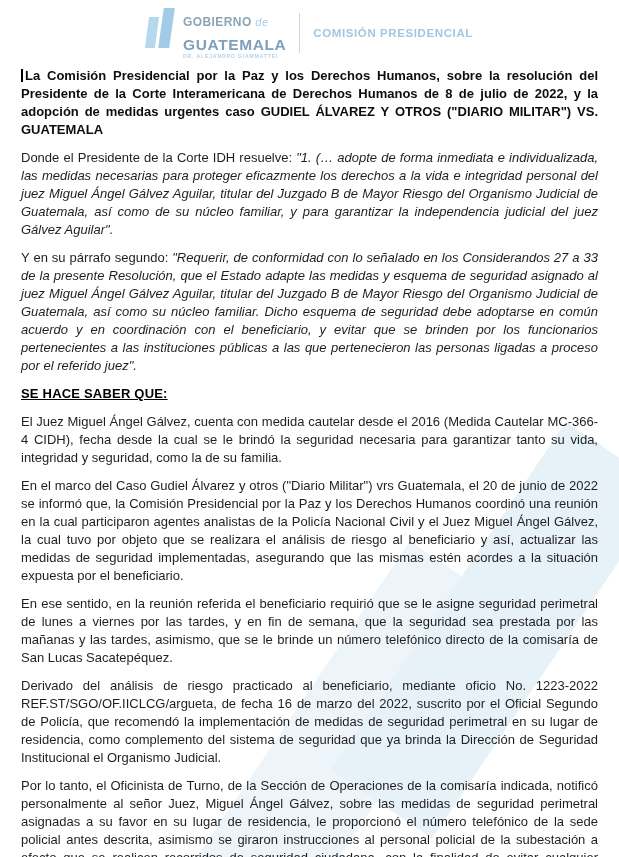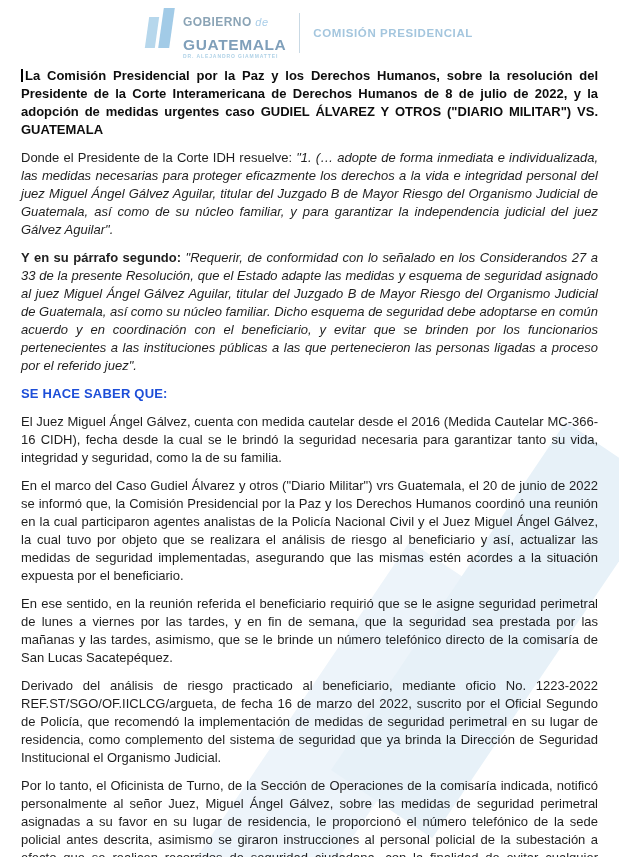--- a/index.html
+++ b/index.html
@@ -42,23 +42,23 @@
     font-size:11.5px; font-weight:bold; color:#a4c6de;
     letter-spacing:0.6px; line-height:15px; text-align:center;
   }
 
   
   .content { position:relative; z-index:1; padding:9px 21px 0 21px; }
   .content p { margin:0 0 10px 0; text-align:justify; font-size:13px; line-height:18px; }
   .doc-title { font-weight:bold; color:#0d0d0d; }
   .caret { display:inline-block; width:2px; height:13px; background:#000;
            margin-right:2px; vertical-align:-2px; }
-  .bold-intro { font-weight:bold; }
+  .bold-intro { font-weight:normal; }
   .quote { font-style:italic; }
-  .saber { font-weight:bold; margin:12px 0 10px 0; font-size:13px; letter-spacing:0.2px; color:#1d4ed8; }
+  .saber { font-weight:bold; margin:12px 0 10px 0; font-size:13px; letter-spacing:0.2px; color:#000000;text-decoration:underline; }
 </style>
 </head>
 <body>
 
 <div class="page">
 
   <div class="watermark">
     <div class="wm-bar wm-bar1"></div>
     <div class="wm-bar wm-bar2"></div>
   </div>
@@ -87,21 +87,21 @@
   <main class="content">
 
     <p class="doc-title"><span class="caret"></span><span>La Comisión Presidencial por la Paz y los Derechos Humanos, sobre la resolución del Presidente de la Corte Interamericana de Derechos Humanos de 8 de julio de 2022, y la adopción de medidas urgentes caso GUDIEL ÁLVAREZ Y OTROS ("DIARIO MILITAR") VS. GUATEMALA</span></p>
 
     <p><span>Donde el Presidente de la Corte IDH resuelve: </span><span class="quote">"1. (… adopte de forma inmediata e individualizada, las medidas necesarias para proteger eficazmente los derechos a la vida e integridad personal del juez Miguel Ángel Gálvez Aguilar, titular del Juzgado B de Mayor Riesgo del Organismo Judicial de Guatemala, así como de su núcleo familiar, y para garantizar la independencia judicial del juez Gálvez Aguilar".</span></p>
 
     <p><span class="bold-intro">Y en su párrafo segundo: </span><span class="quote">"Requerir, de conformidad con lo señalado en los Considerandos 27 a 33 de la presente Resolución, que el Estado adapte las medidas y esquema de seguridad asignado al juez Miguel Ángel Gálvez Aguilar, titular del Juzgado B de Mayor Riesgo del Organismo Judicial de Guatemala, así como su núcleo familiar. Dicho esquema de seguridad debe adoptarse en común acuerdo y en coordinación con el beneficiario, y evitar que se brinden por los funcionarios pertenecientes a las instituciones públicas a las que pertenecieron las personas ligadas a proceso por el referido juez".</span></p>
 
     <p class="saber">SE HACE SABER QUE:</p>
 
-    <p>El Juez Miguel Ángel Gálvez, cuenta con medida cautelar desde el 2016 (Medida Cautelar MC-366-16 CIDH), fecha desde la cual se le brindó la seguridad necesaria para garantizar tanto su vida, integridad y seguridad, como la de su familia.</p>
+    <p>El Juez Miguel Ángel Gálvez, cuenta con medida cautelar desde el 2016 (Medida Cautelar MC-366-4 CIDH), fecha desde la cual se le brindó la seguridad necesaria para garantizar tanto su vida, integridad y seguridad, como la de su familia.</p>
 
     <p>En el marco del Caso Gudiel Álvarez y otros ("Diario Militar") vrs Guatemala, el 20 de junio de 2022 se informó que, la Comisión Presidencial por la Paz y los Derechos Humanos coordinó una reunión en la cual participaron agentes analistas de la Policía Nacional Civil y el Juez Miguel Ángel Gálvez, la cual tuvo por objeto que se realizara el análisis de riesgo al beneficiario y así, actualizar las medidas de seguridad implementadas, asegurando que las mismas estén acordes a la situación expuesta por el beneficiario.</p>
 
     <p>En ese sentido, en la reunión referida el beneficiario requirió que se le asigne seguridad perimetral de lunes a viernes por las tardes, y en fin de semana, que la seguridad sea prestada por las mañanas y las tardes, asimismo, que se le brinde un número telefónico directo de la comisaría de San Lucas Sacatepéquez.</p>
 
     <p>Derivado del análisis de riesgo practicado al beneficiario, mediante oficio No. 1223-2022 REF.ST/SGO/OF.IICLCG/argueta, de fecha 16 de marzo del 2022, suscrito por el Oficial Segundo de Policía, que recomendó la implementación de medidas de seguridad perimetral en su lugar de residencia, como complemento del sistema de seguridad que ya brinda la Dirección de Seguridad Institucional el Organismo Judicial.</p>
 
 
     <p>Por lo tanto, el Oficinista de Turno, de la Sección de Operaciones de la comisaría indicada, notificó personalmente al señor Juez, Miguel Ángel Gálvez, sobre las medidas de seguridad perimetral asignadas a su favor en su lugar de residencia, le proporcionó el número telefónico de la sede policial antes descrita, asimismo se giraron instrucciones al personal policial de la subestación a efecto que se realicen recorridos de seguridad ciudadana, con la finalidad de evitar cualquier atentado y granizar la vida y la seguridad del beneficiario.</p>
 

